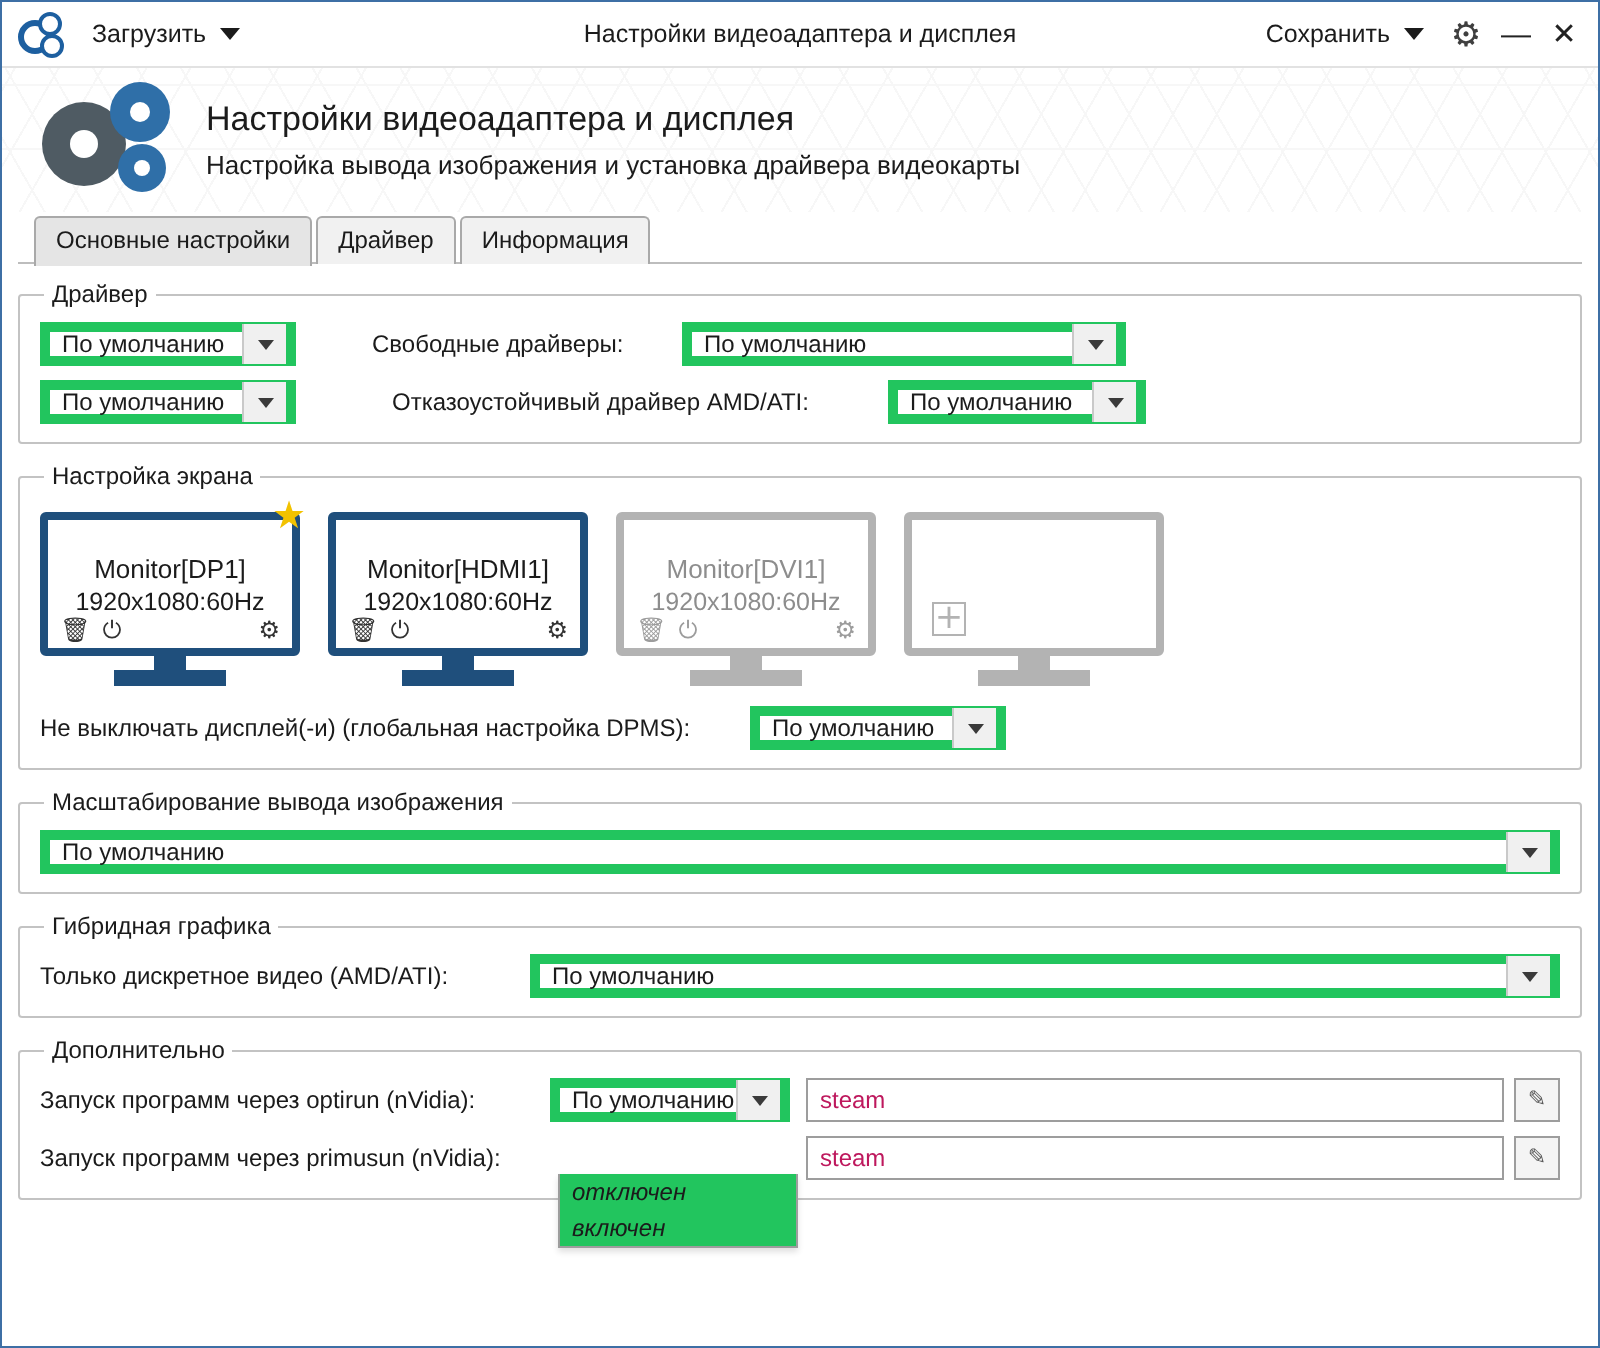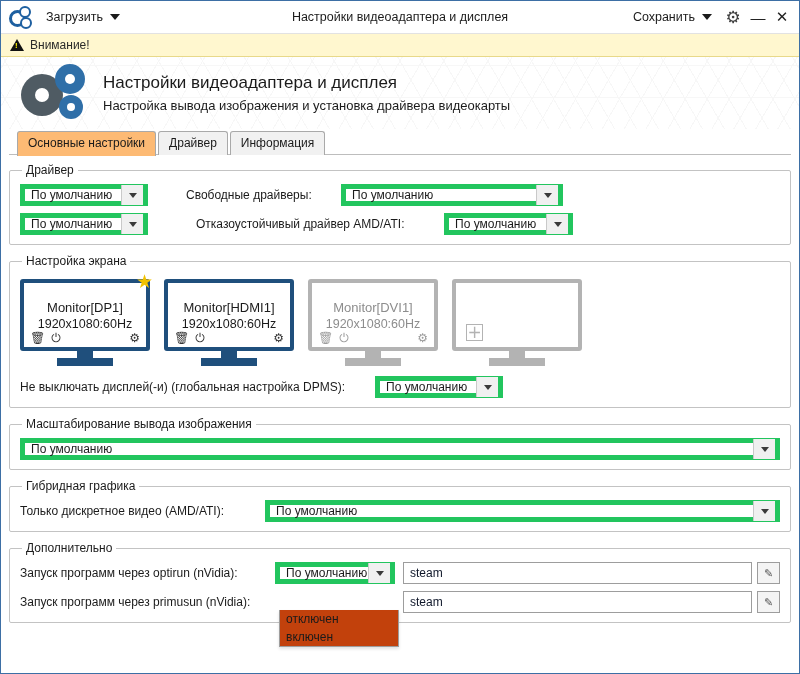--- a/index.html
+++ b/index.html
@@ -209,21 +209,21 @@
     border-bottom: none;
     background: #f1f1f1;
     padding: 4px 10px 5px 10px;
     font-size: 12px;
     color: #1b1b1b;
     margin-right: 2px;
     border-radius: 3px 3px 0 0;
     cursor: default;
   }
   .tab.active {
-    background: #fdba74;
+    background: #e5e5e5;
     position: relative;
     top: 1px;
     padding-bottom: 6px;
   }
   
   .groups {
     border-top: 1px solid #bdbdbd;
     margin-top: -1px;
     padding-top: 8px;
   }
@@ -287,21 +287,21 @@
   }
   .textfield {
     height: 22px;
     border: 1px solid #9d9d9d;
     background: #ffffff;
     box-sizing: border-box;
     display: flex;
     align-items: center;
     padding-left: 6px;
     font-size: 12px;
-    color: #0f172a;
+    color: #be185d;
   }
   .editbtn {
     width: 23px; height: 22px;
     border: 1px solid #9d9d9d;
     background: #f4f4f4;
     box-sizing: border-box;
     display: flex;
     align-items: center;
     justify-content: center;
     margin-left: 5px;
@@ -391,24 +391,25 @@
     line-height: 1;
     position: absolute;
     left: 10px; bottom: 6px;
     font-family: "DejaVu Sans", sans-serif;
   }
   
   .dropdown-list {
     position: absolute;
     border: 1px solid #9d9d9d;
     border-top: none;
-    background: #c2410c;
+    background: #22c55e;
     box-sizing: border-box;
     z-index: 30;
     box-shadow: 0 2px 3px rgba(0,0,0,.12);
+    font-style: italic;
   }
   .dropdown-list .opt {
     font-size: 12px;
     color: #1b1b1b;
     padding: 2px 6px;
     cursor: default;
   }
 </style>
 </head>
 <body>
@@ -438,24 +439,20 @@
       </div>
       <div class="win-btn">
         <span>—</span>
       </div>
       <div class="win-btn">
         <span>✕</span>
       </div>
     </div>
   </div>
 
-  <div class="warnbar">
-    <span class="warn-tri"></span>
-    <span>Внимание!</span>
-  </div>
 
   <div class="banner">
     <div class="hexpattern"></div>
     <div class="banner-icon">
       <span class="bgear bg1"></span>
       <span class="bgear bg2"></span>
       <span class="bgear bg3"></span>
     </div>
     <div class="banner-text">
       <div class="banner-title">Настройки видеоадаптера и дисплея</div>

